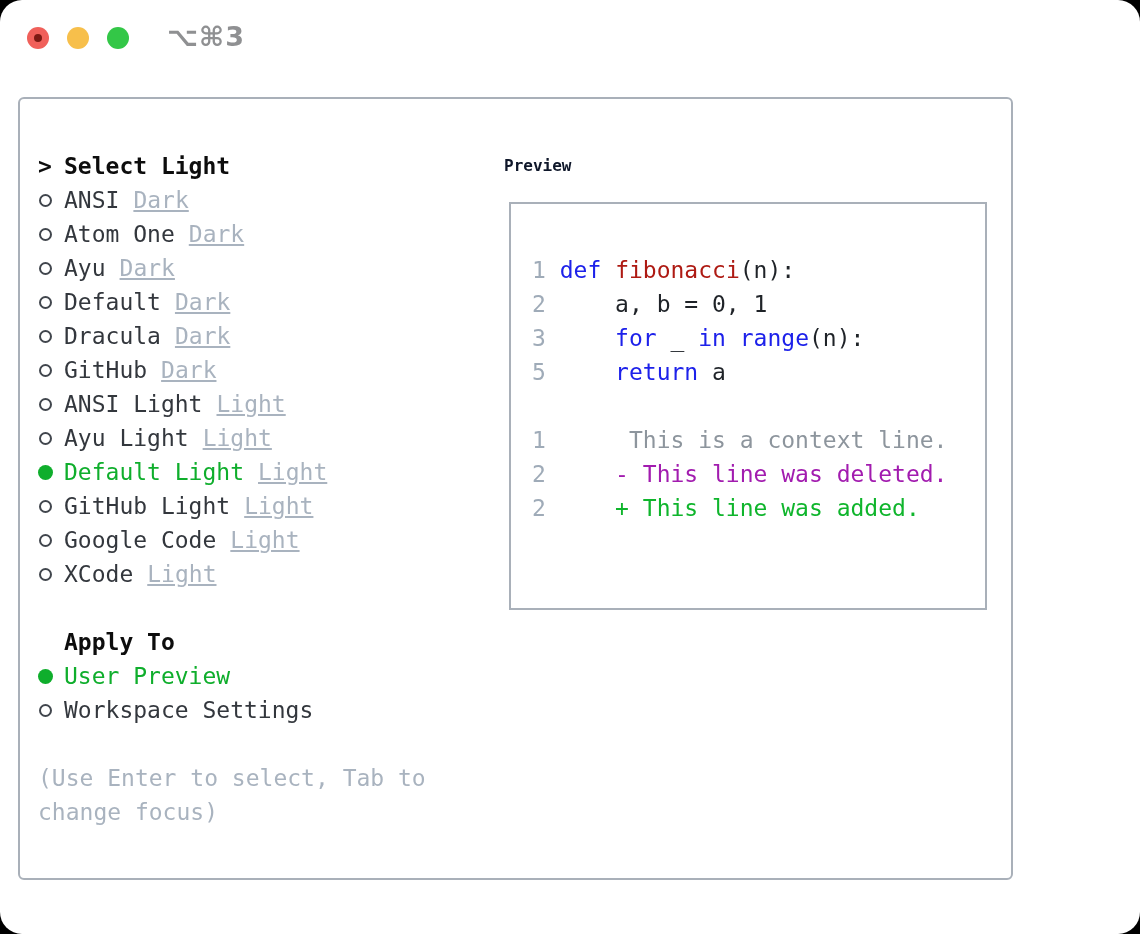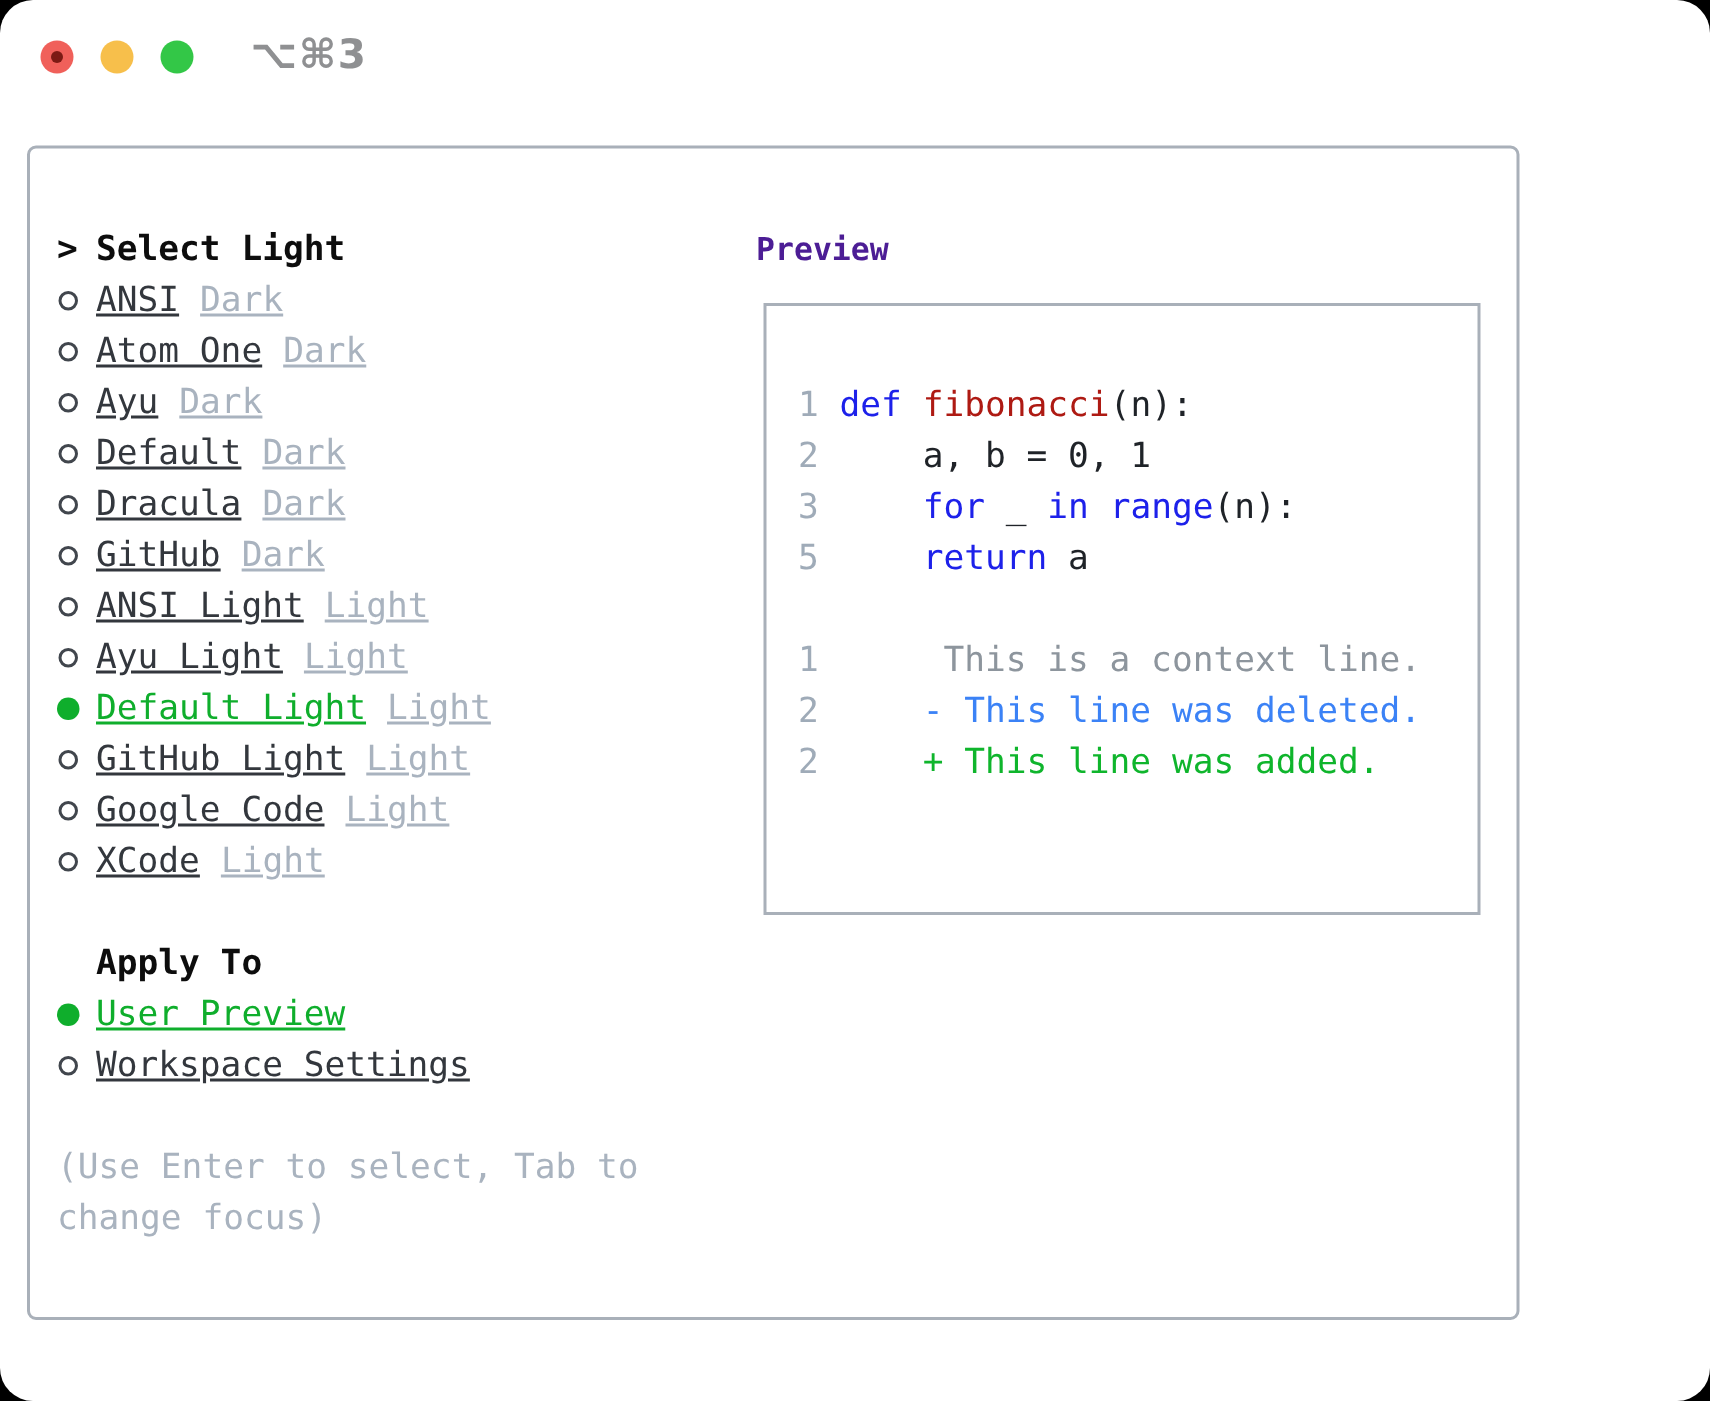--- a/index.html
+++ b/index.html
@@ -46,46 +46,46 @@
   .ring {
     width: 13px; height: 13px; border-radius: 50%;
     border: 2px solid #41464d; margin-left: 1px;
   }
   .dot {
     width: 15px; height: 15px; border-radius: 50%;
     background: #0fae2c; margin-left: 0px;
   }
   .hdr-prefix { width: 26px; font-weight: bold; color: #0d0d0d; }
   .hdr-text { font-weight: bold; color: #0d0d0d; }
-  .item-name { color: #33373d; text-decoration: underline; }
+  .item-name { color: #33373d; }
   .item-name.selected { color: #0fae2c; }
   .item-tag { color: #a9b3bf; margin-left: 14px; text-decoration: underline; }
   .spacer-row { height: 34px; }
   .hint { color: #a9b3bf; }
 
   
   .preview-heading {
     position: absolute; left: 484px; top: 50px;
     height: 34px; line-height: 34px;
-    font-size: 21px; font-weight: bold; color: #4c1d95;
+    font-size: 16px; font-weight: bold; color: #0f172a;
   }
   .preview-box {
     position: absolute; left: 489px; top: 103px;
     width: 478px; height: 408px;
     border: 2px solid #a9b0b9;
     background: #ffffff;
     padding: 49px 0 0 21px;
     overflow: hidden;
   }
   .code-line { height: 34px; line-height: 34px; font-size: 23px; white-space: pre; color: #1f2328; }
   .ln  { color: #9fabb8; }
   .kw  { color: #1d21ea; }
   .fn  { color: #ae1a13; }
   .ctx { color: #8d959d; }
-  .del { color: #3b82f6; margin-top: 40px; }
+  .del { color: #a21caf; margin-top: 40px; }
   .add { color: #0fb52c; }
 </style>
 </head>
 <body>
 
 <div class="window">
 
   <div class="titlebar">
     <div class="traffic red"></div>
     <div class="traffic yellow"></div>

